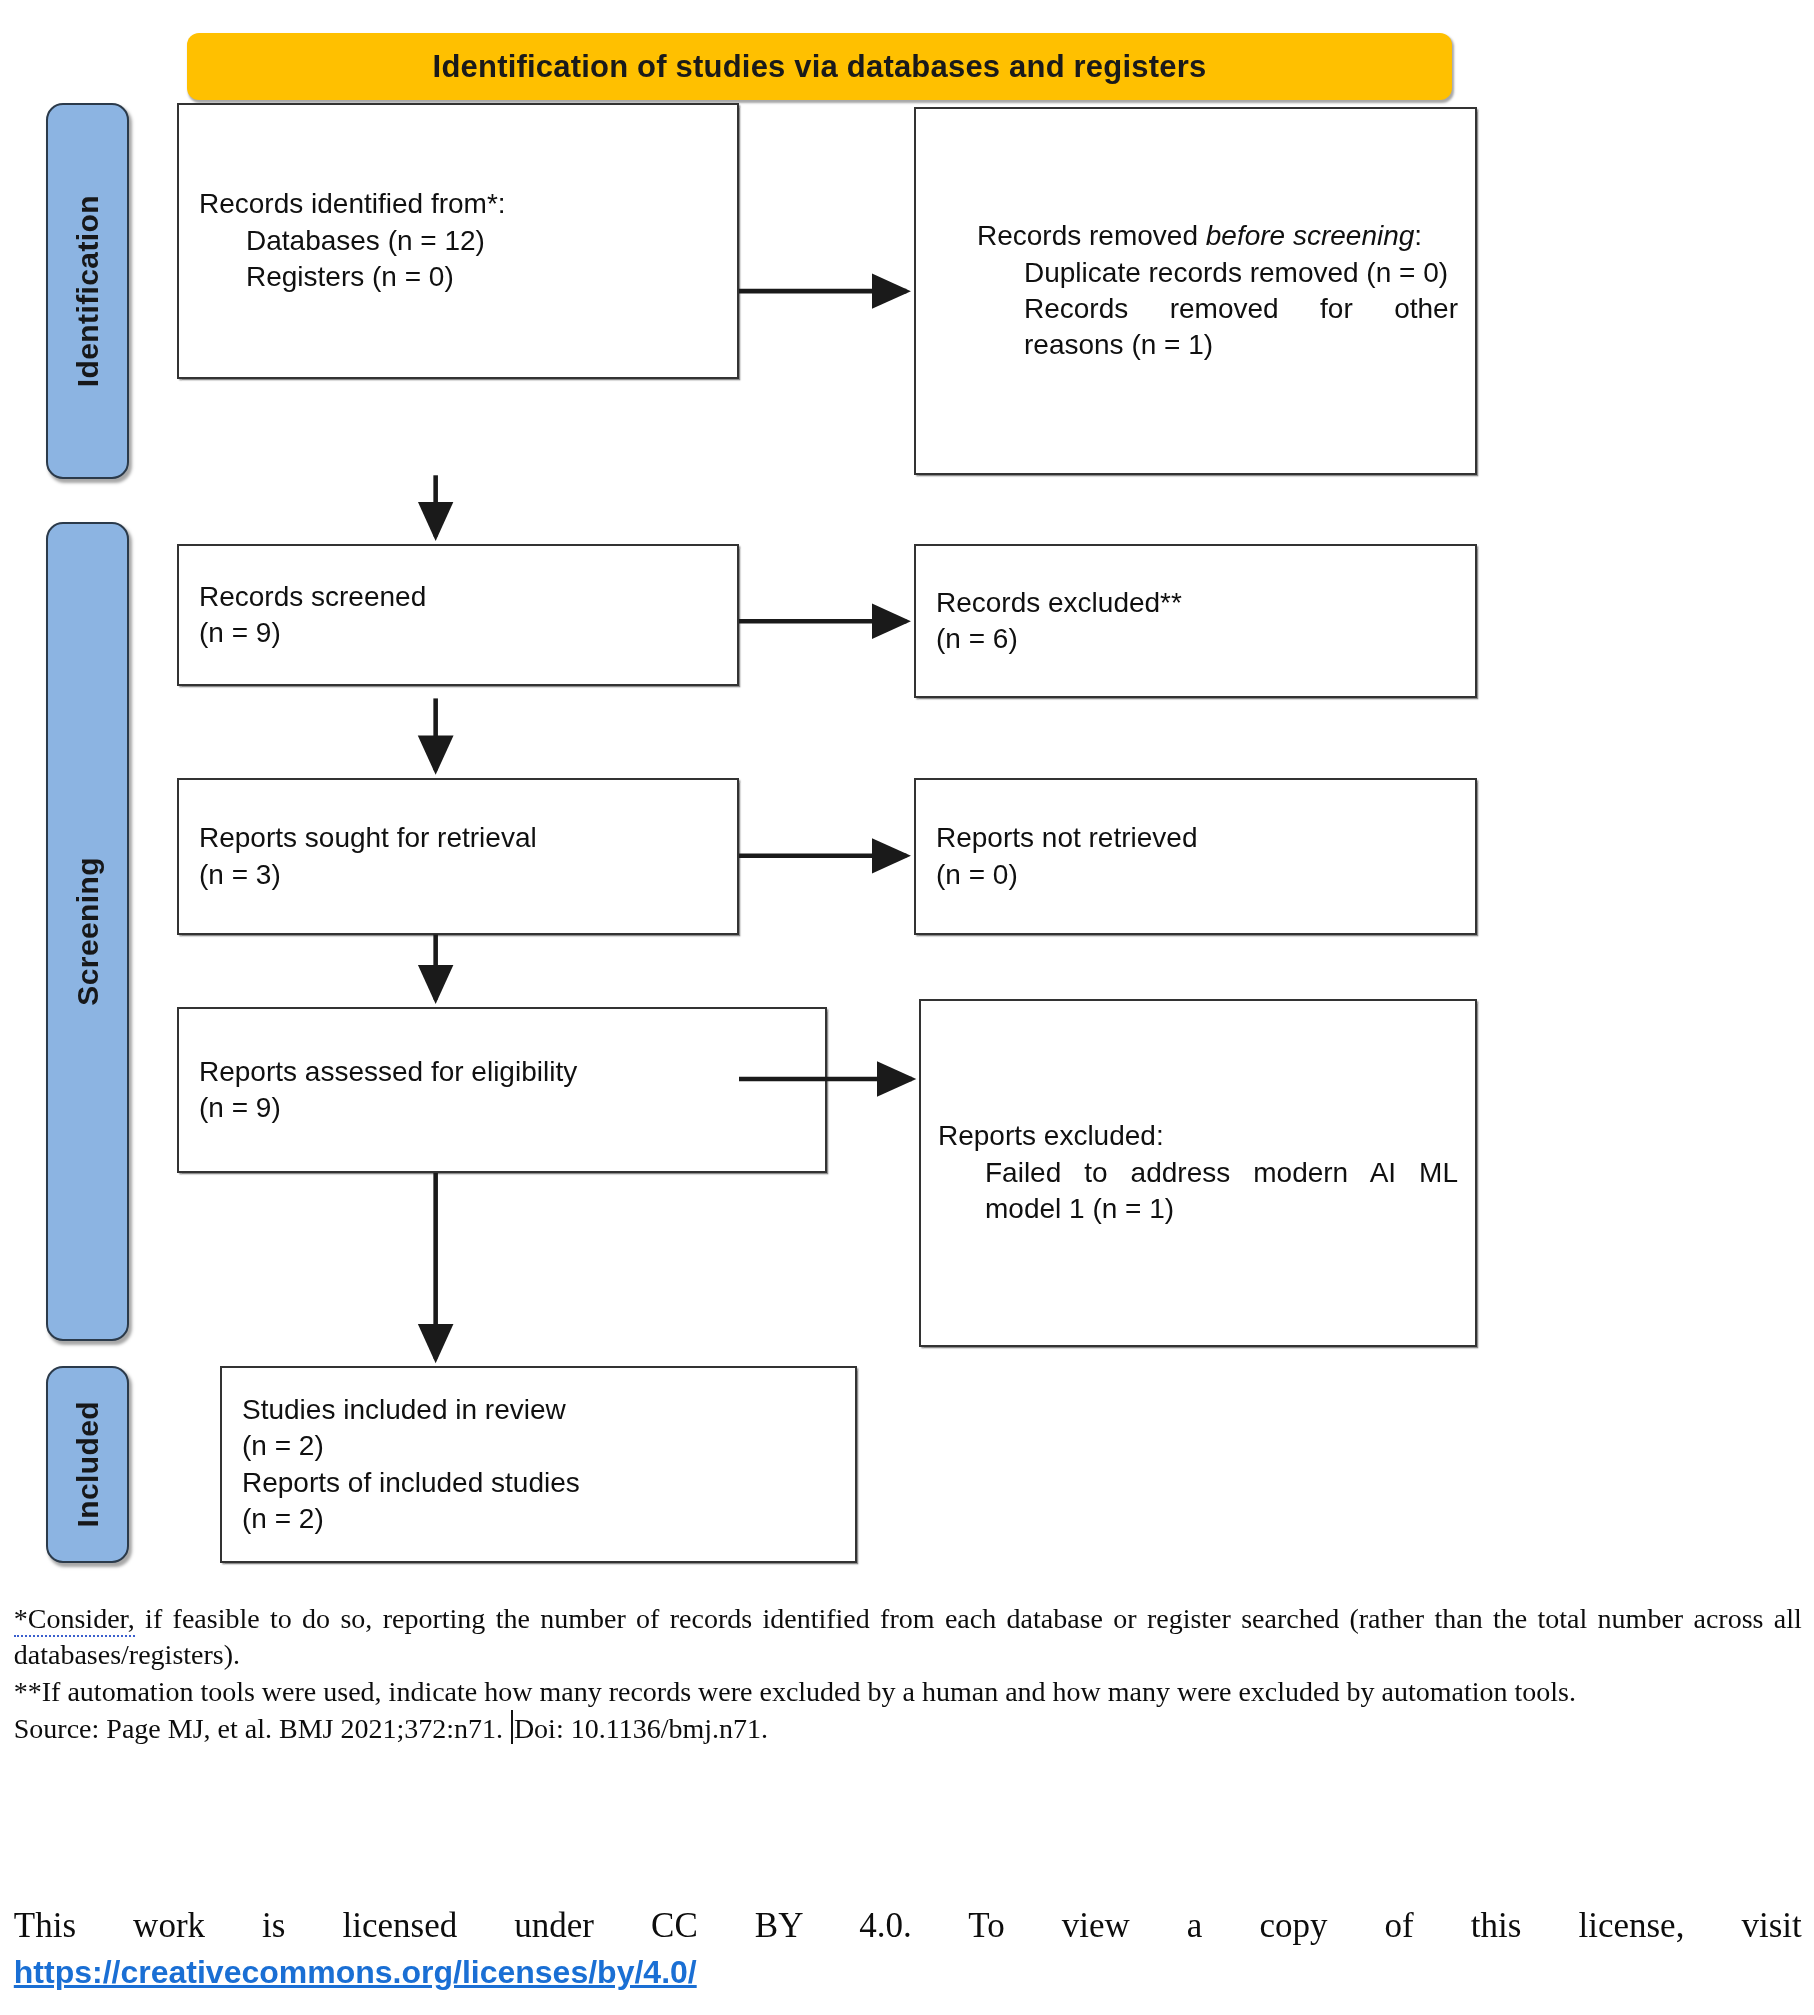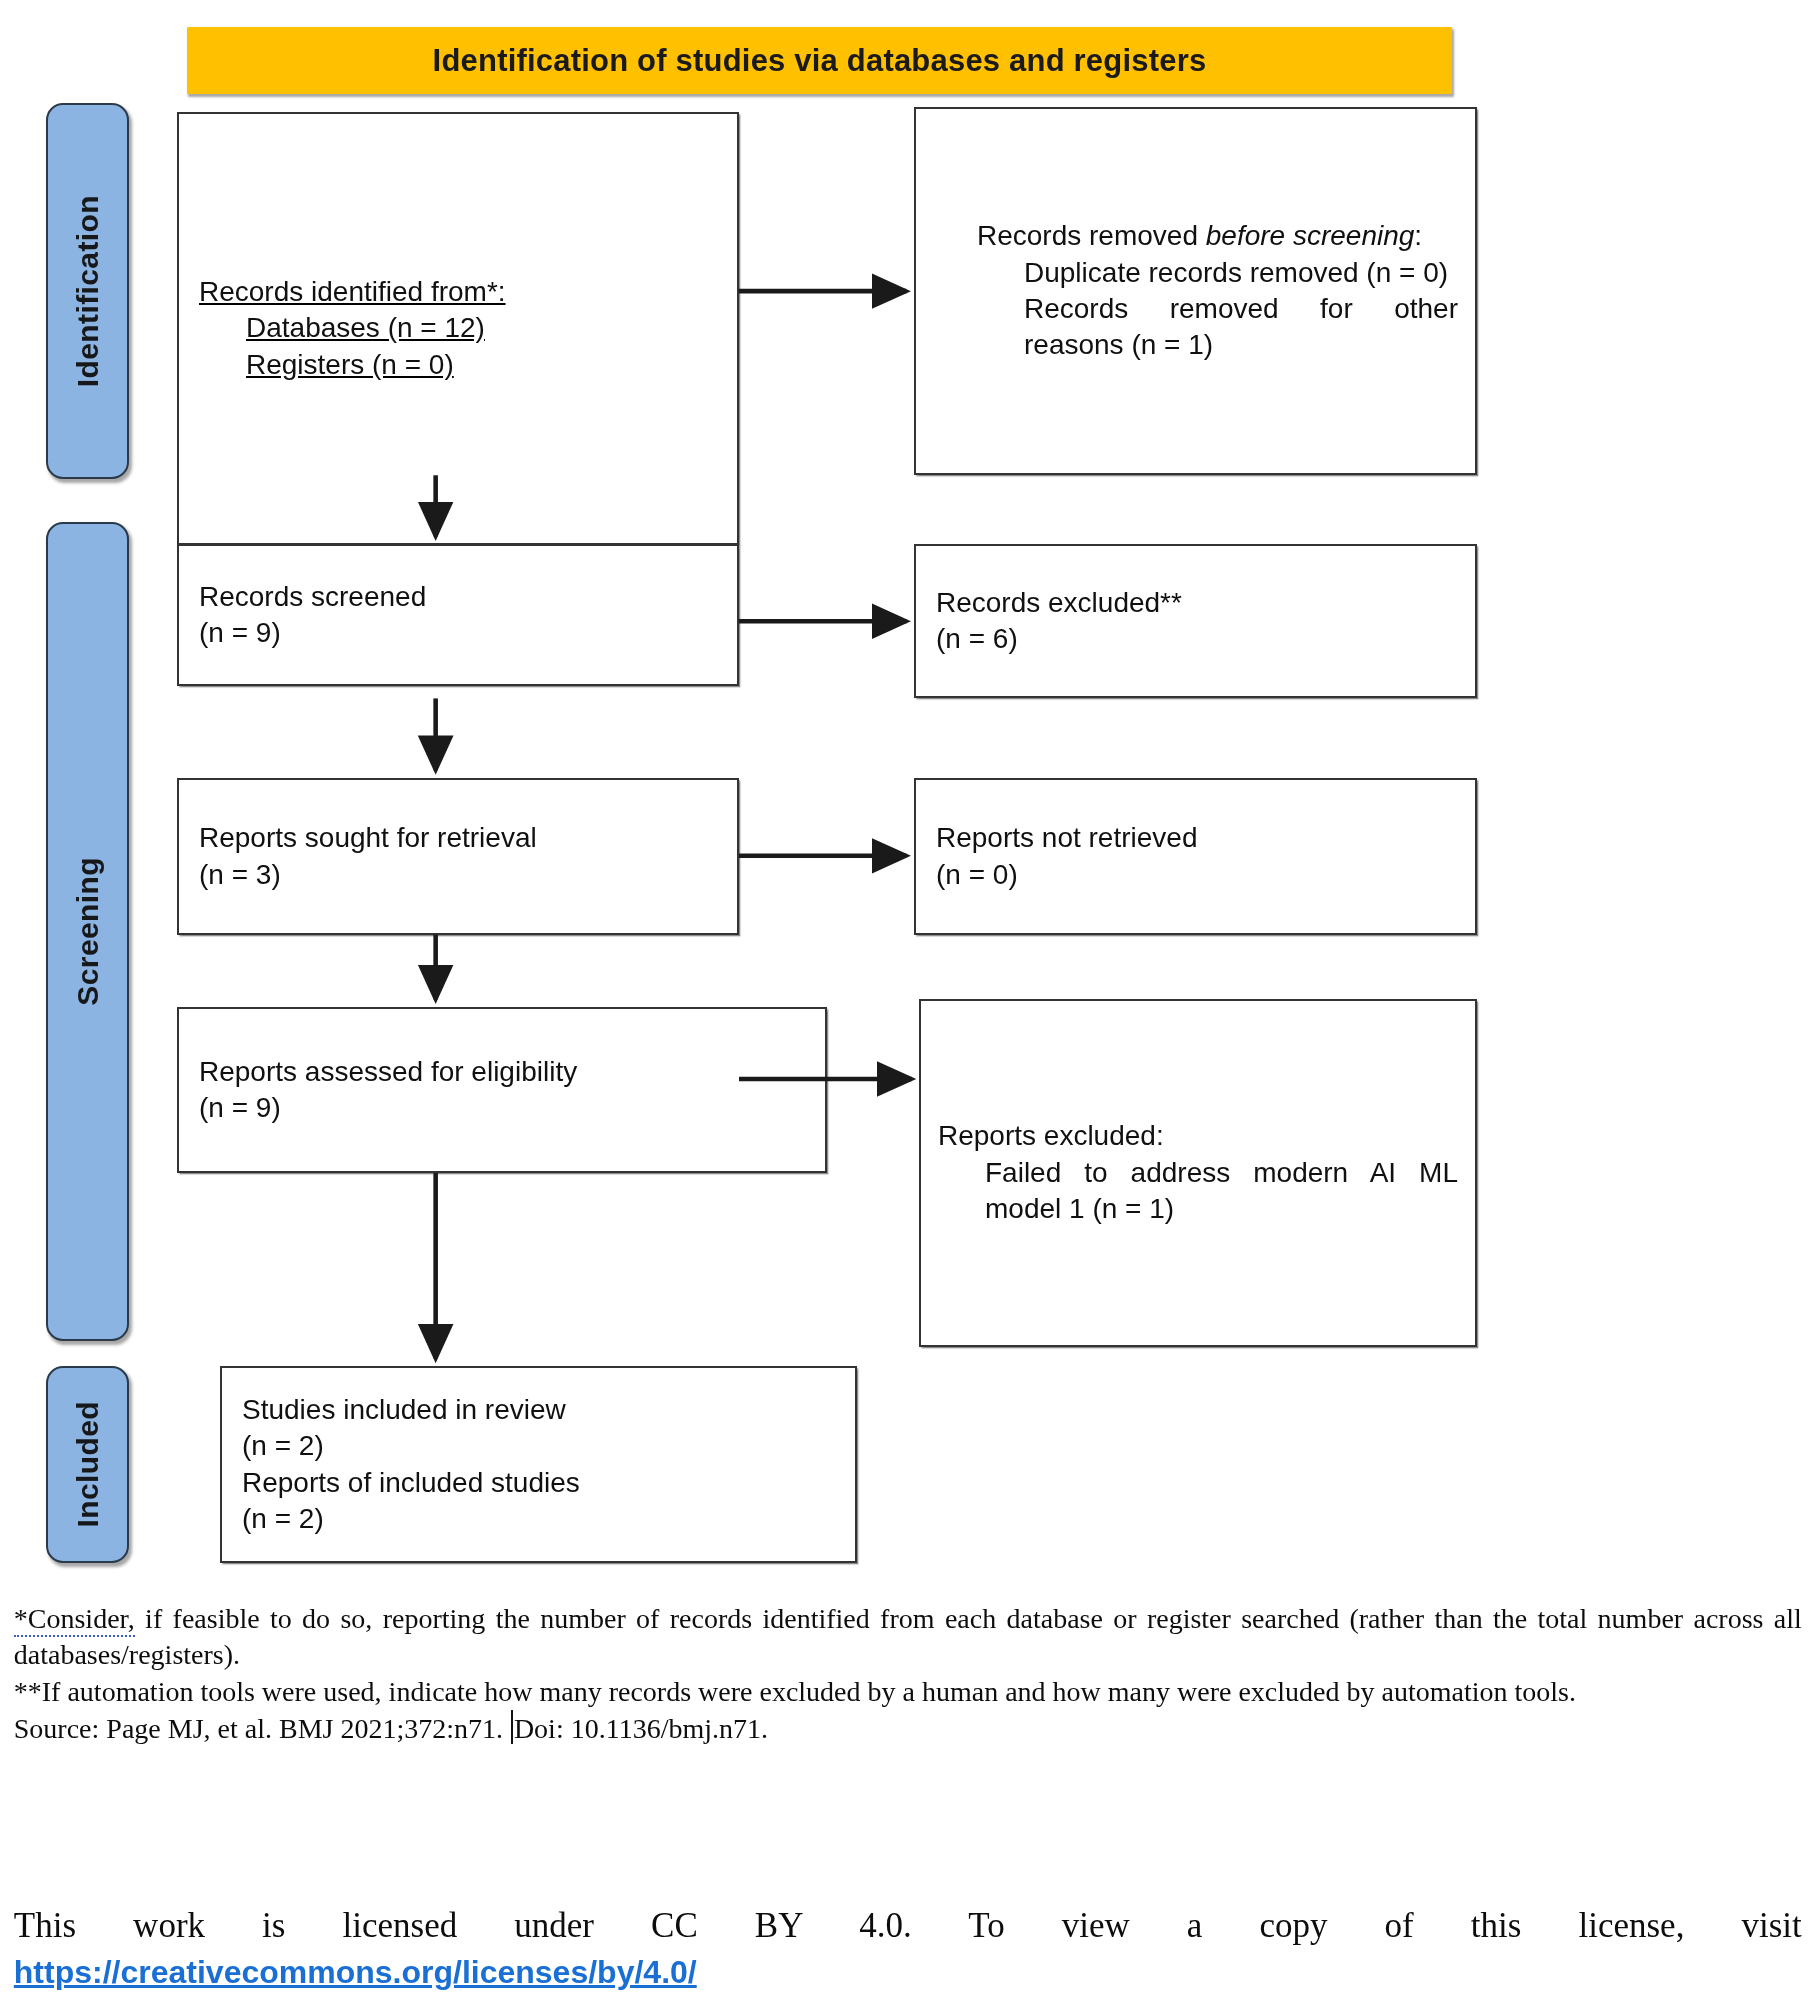--- a/index.html
+++ b/index.html
@@ -13,24 +13,24 @@
     position: relative;
     width: 1815px;
     height: 2015px;
     overflow: hidden;
     background: #ffffff;
   }
 
   
   .banner {
     position: absolute;
-    left: 187px; top: 27px;
+    left: 187px; top: 33px;
     width: 1265px; height: 67px;
     background: #FFC000;
-    border-radius: 1px;
+    border-radius: 12px;
     box-shadow: 1.5px 2.3px 2.3px rgba(0,0,0,0.35);
     display: flex; align-items: center; justify-content: center;
   }
   .banner-text {
     font-size: 31px;
     font-weight: bold;
     color: #1a1a1a;
     letter-spacing: 0.2px;
     white-space: nowrap;
   }
@@ -78,21 +78,21 @@
   .fbox .ftext.justified {
     text-align: justify;
     text-align-last: left;
     padding: 0 17px;
   }
   .indent { display: block; padding-left: 47px; text-indent: 0; }
   .indent-just { display: block; padding-left: 47px; text-align: justify; text-align-last: left; }
   em.ital { font-style: italic; }
 
   
-  .box-identified { left: 177px; top: 112px;  width: 562px; height: 433px; text-decoration: underline; }
+  .box-identified { left: 177px; top: 103px;  width: 562px; height: 276px; }
   .box-screened   { left: 177px; top: 544px;  width: 562px; height: 142px; }
   .box-sought     { left: 177px; top: 778px; width: 562px; height: 157px; }
   .box-assessed   { left: 177px; top: 1007px; width: 650px; height: 166px; justify-content: center; }
   .box-included   { left: 177px; top: 1366px; width: 637px; height: 197px; margin-left: 43px; }
 
   
   .box-removed      { left: 914px; top: 107px;  width: 563px; height: 368px; padding-left: 44px; }
   .box-excluded-rec { left: 914px; top: 544px;  width: 563px; height: 154px; }
   .box-notretr      { left: 914px; top: 778px; width: 563px; height: 157px; }
   .box-excluded-rep { left: 919px; top: 999px; width: 558px; height: 348px; }

